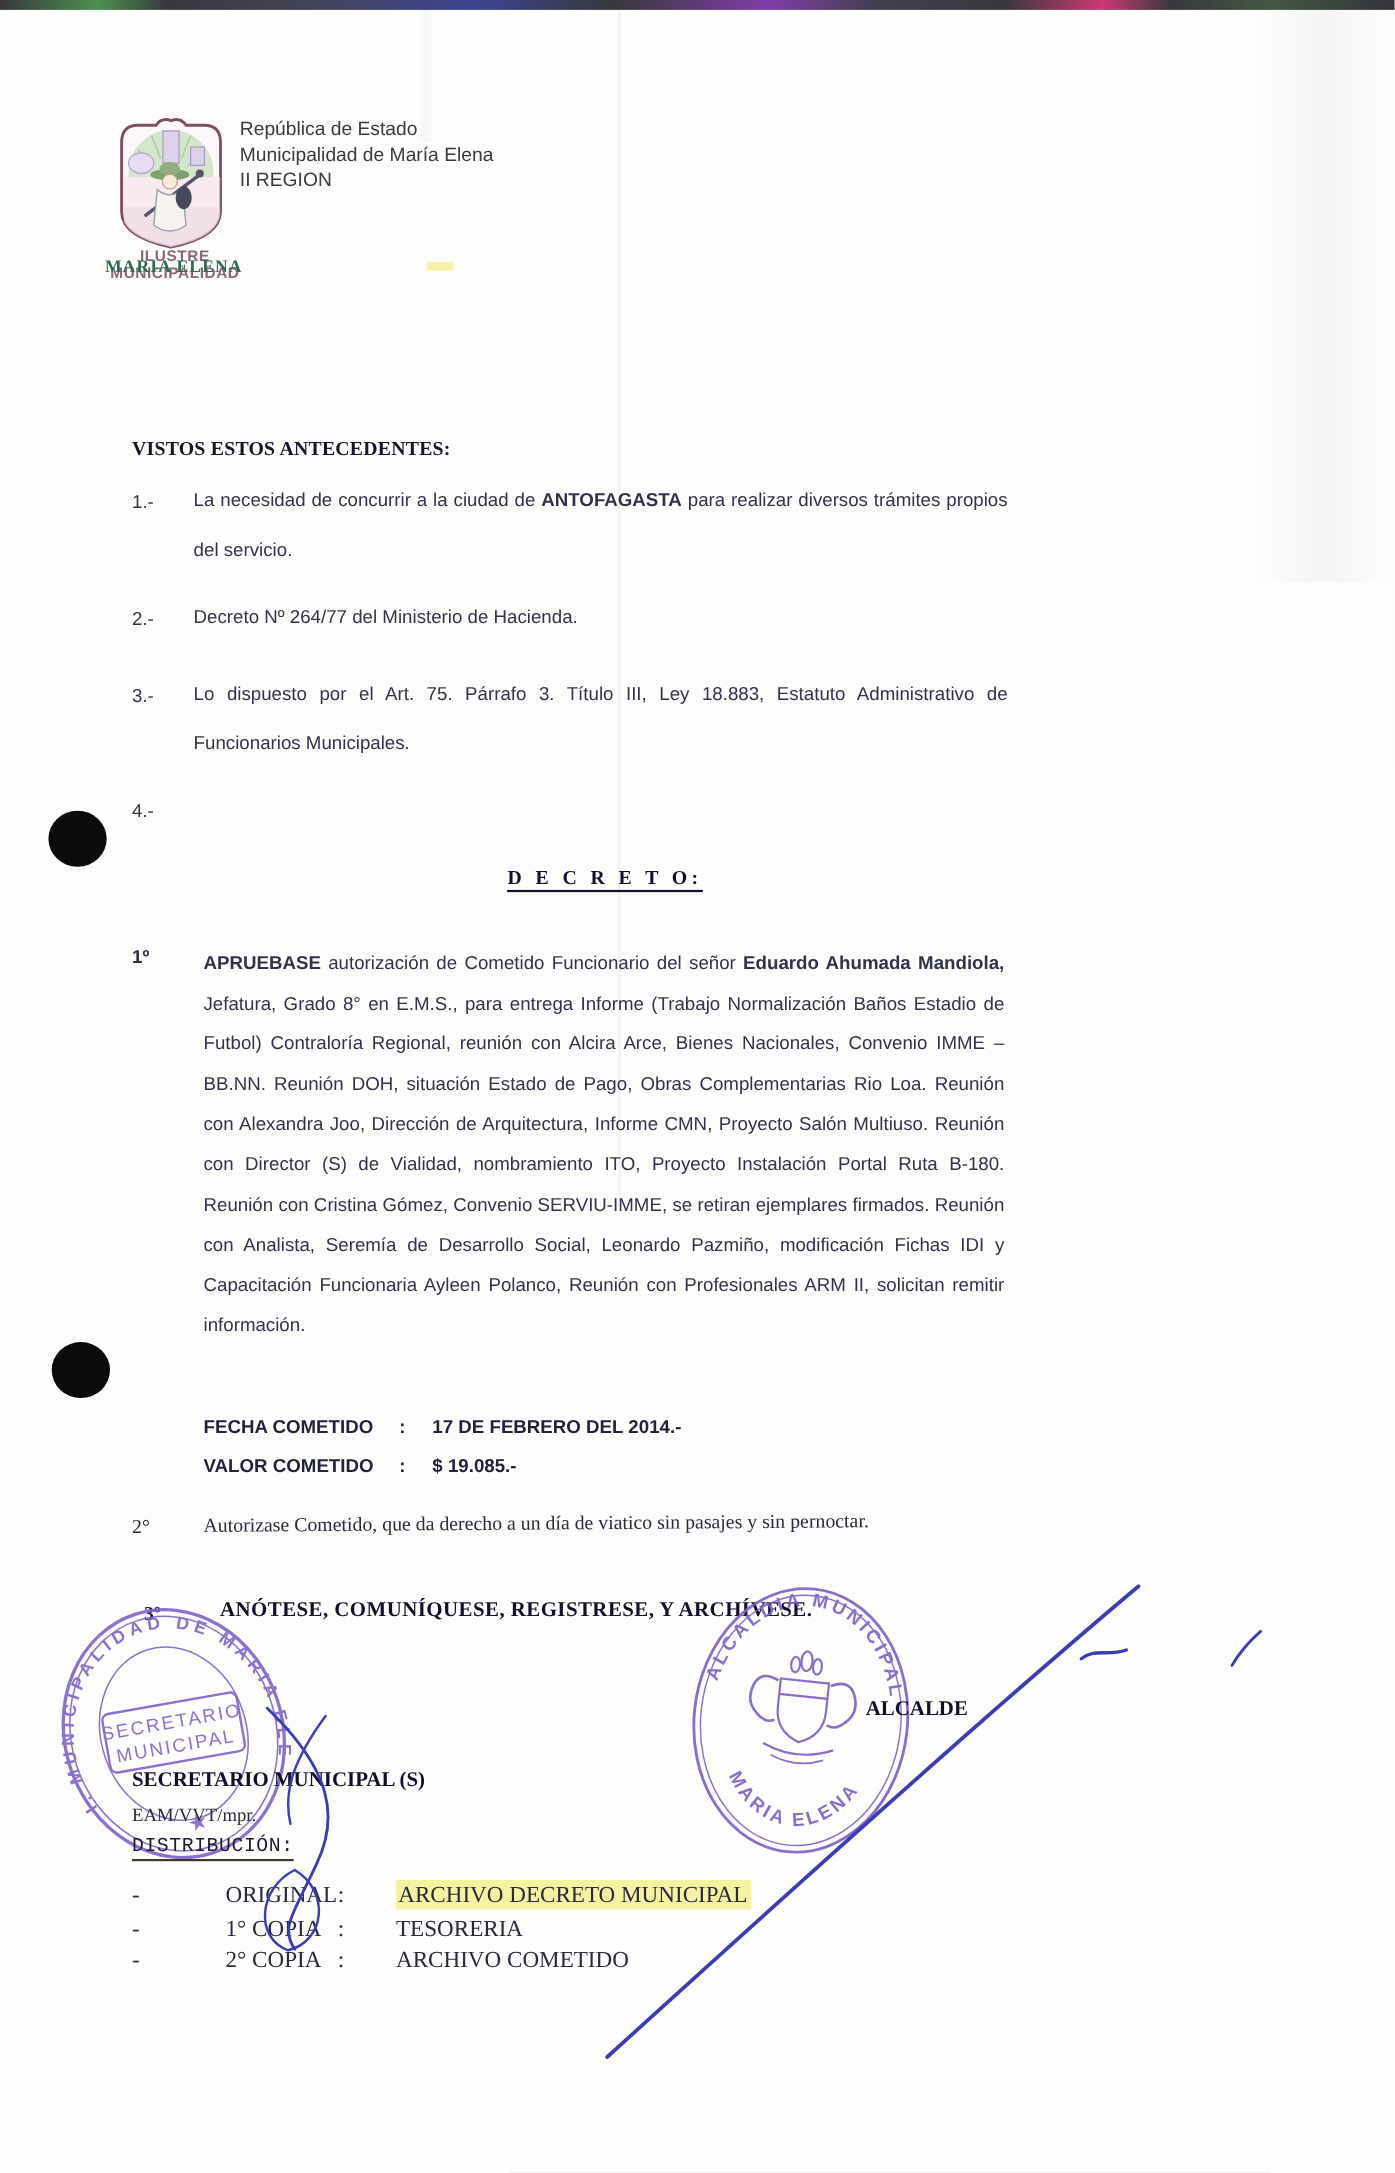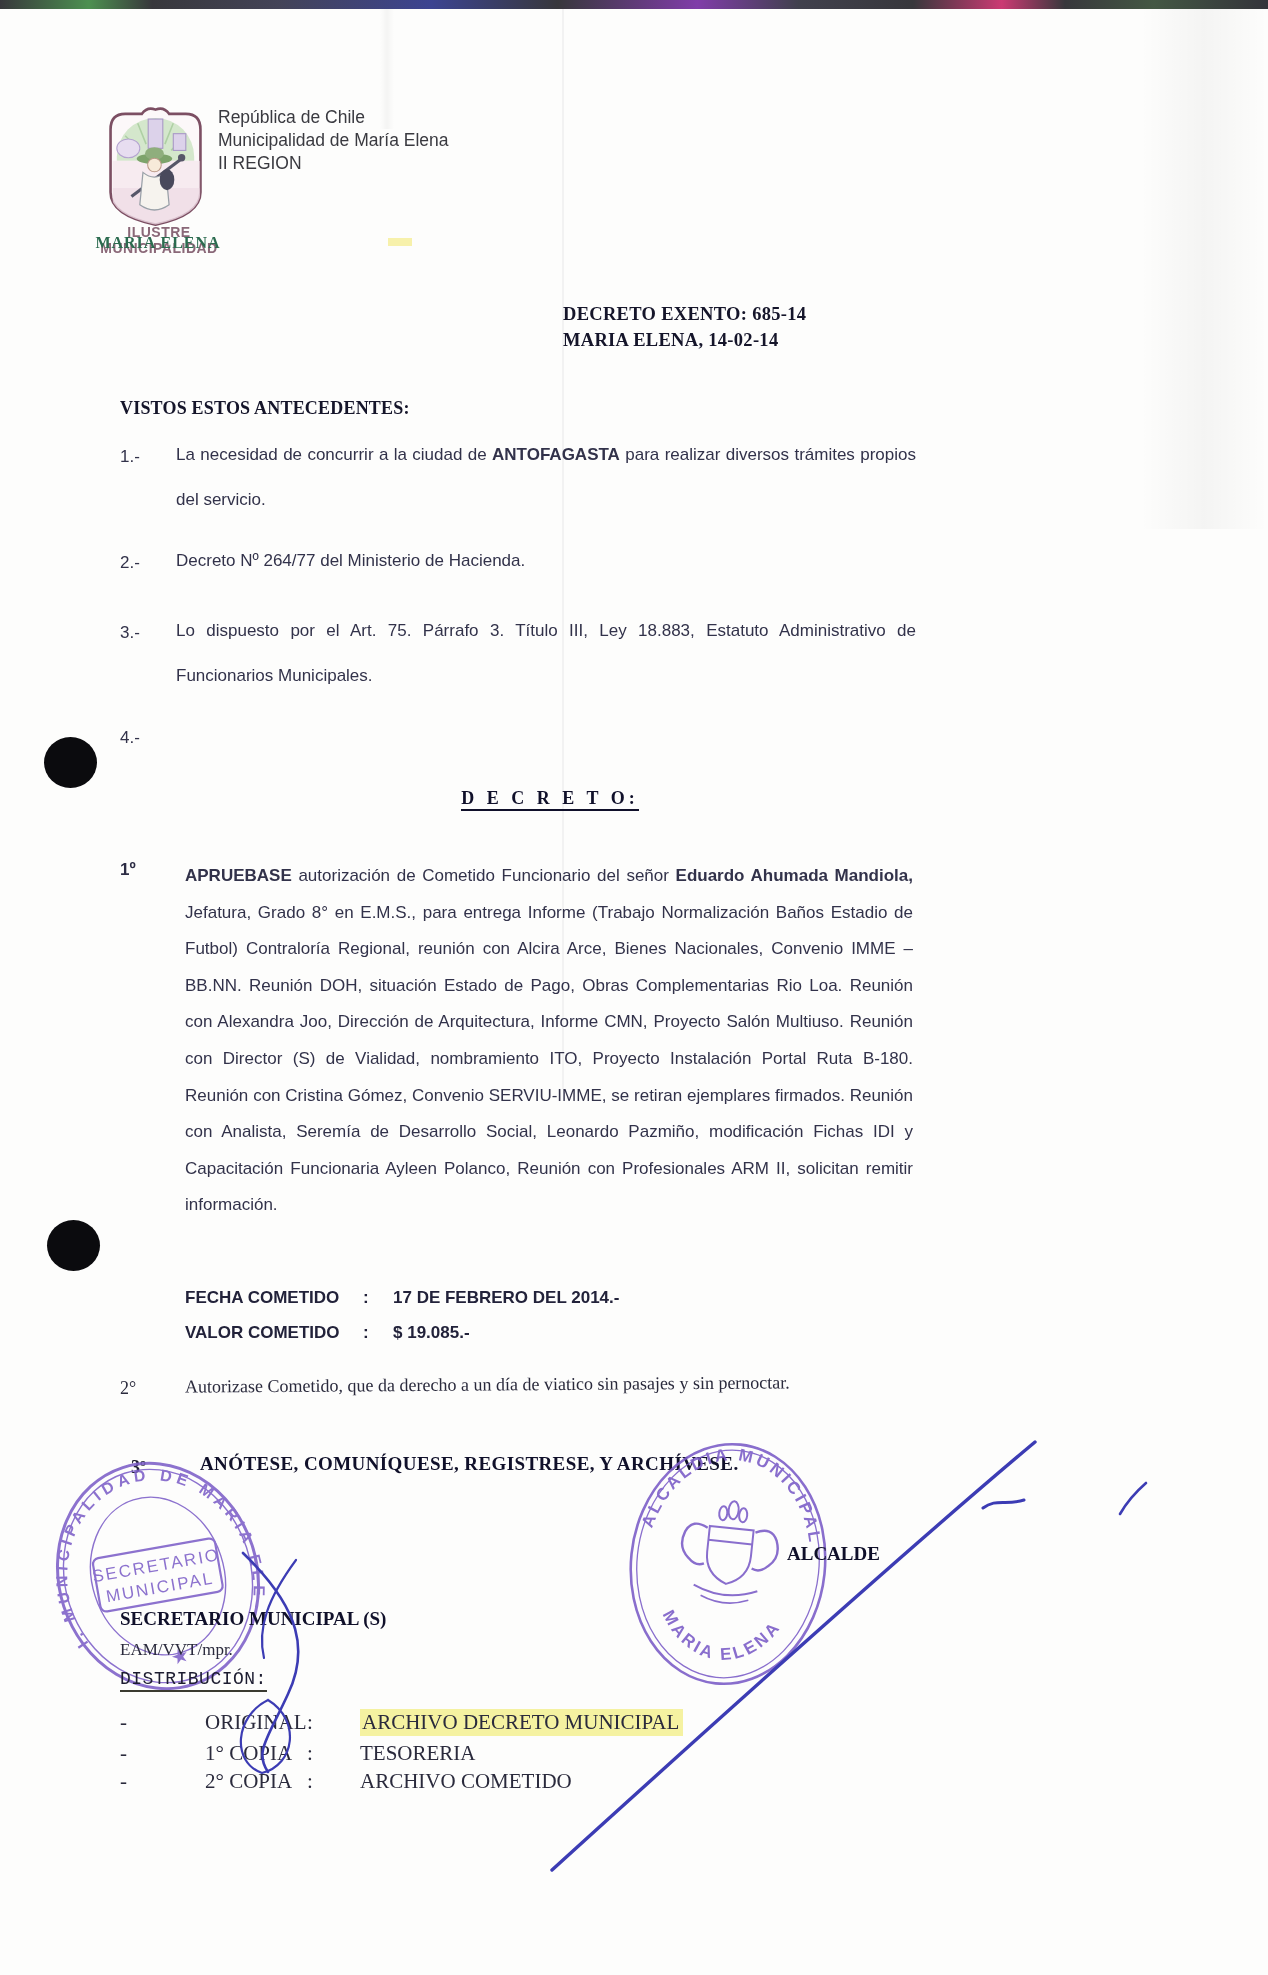--- a/index.html
+++ b/index.html
@@ -103,29 +103,25 @@
       <ellipse cx="54" cy="51" rx="9" ry="6" fill="#8fae7d"></ellipse>
       <circle cx="54" cy="62" r="6.5" fill="#f7ead9" stroke="#bb9988" stroke-width="1"></circle>
       <path d="M43 69 Q54 78 65 69 L68 100 Q54 110 40 100 Z" fill="#f6f3ee" stroke="#99a0a8" stroke-width="1.2"></path>
       <ellipse cx="66" cy="76" rx="7" ry="10" fill="#49495c"></ellipse>
     </g>
   </svg>
   <div class="crest-caption1">ILUSTRE MUNICIPALIDAD</div>
   <div class="crest-caption2">MARIA ELENA</div>
 
   <div class="hdr-lines">
-    <div>República de Chile</div>
+    <div>República de Estado</div>
     <div>Municipalidad de María Elena</div>
     <div>II REGION</div>
   </div>
 
-  <div class="decree-head">
-    <div>DECRETO EXENTO: 685-14</div>
-    <div>MARIA ELENA,   14-02-14</div>
-  </div>
 
   <div class="vistos-title">VISTOS ESTOS ANTECEDENTES:</div>
 
   <div class="item-num" style="top:447px;">1.-</div>
   <div class="item-text" style="top:432px;"><span>La necesidad de concurrir a la ciudad de  </span><span style="font-weight: 700;">ANTOFAGASTA</span><span> para realizar diversos trámites propios del servicio.</span></div>
 
   <div class="item-num" style="top:553px;">2.-</div>
   <div class="item-text" style="top:538px;"><span>Decreto Nº 264/77 del Ministerio de Hacienda.</span></div>
 
   <div class="item-num" style="top:623px;">3.-</div>

